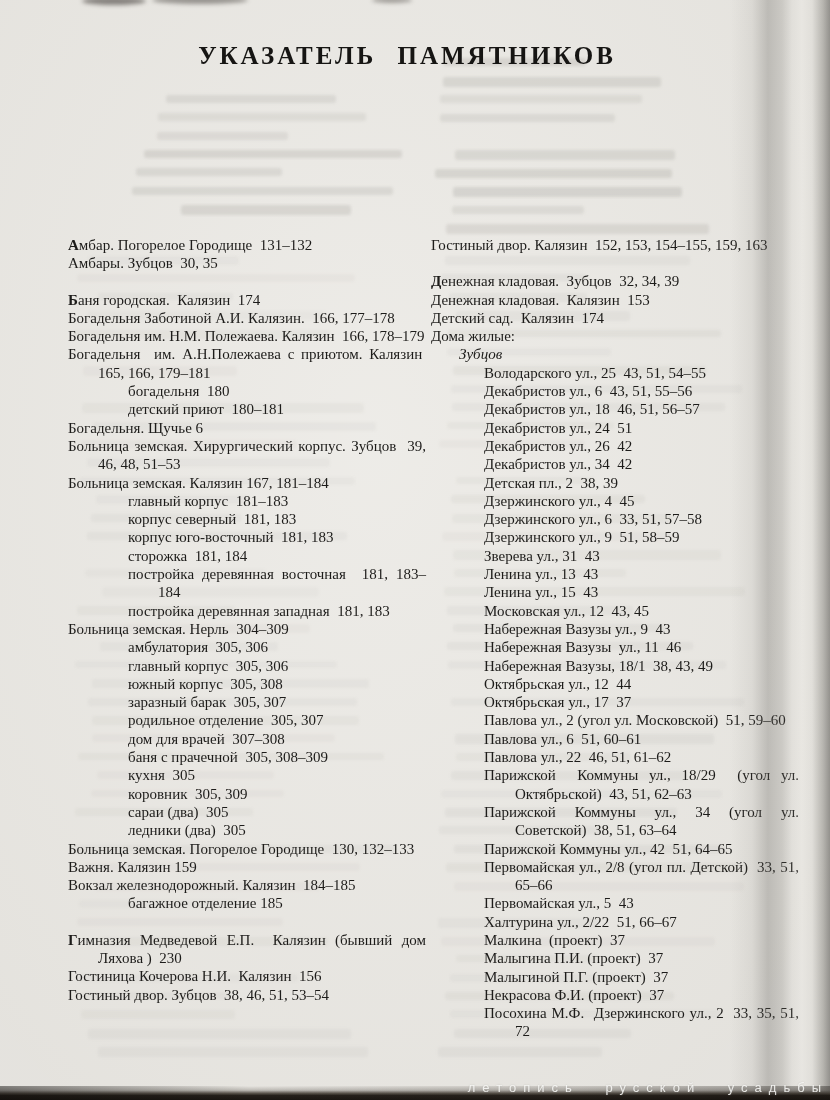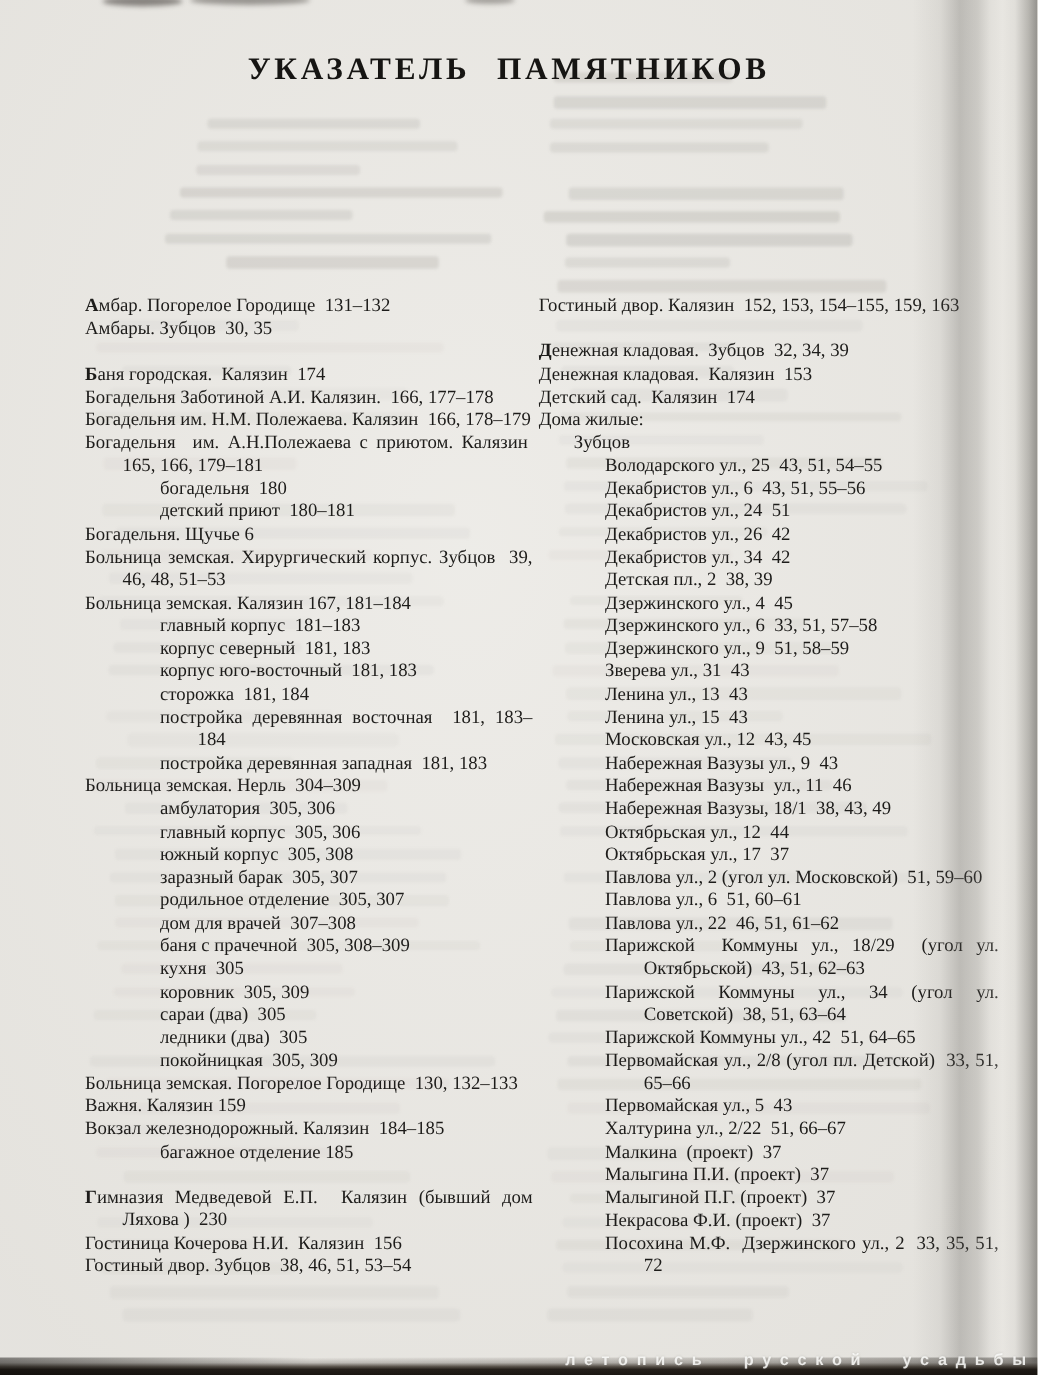--- a/index.html
+++ b/index.html
@@ -28,21 +28,21 @@
   .col{
     position:absolute;top:236px;
     font-size:15px;line-height:18.3px;
   }
   .col-left{left:68px;width:358px;}
   .col-right{left:431px;width:368px;}
   .entry{text-align:justify;}
   .lvl0{padding-left:30px;text-indent:-30px;}
   .lvl1{padding-left:90px;text-indent:-30px;}
   .lvl2{padding-left:84px;text-indent:-31px;}
-  .lvl3{padding-left:28px;text-indent:0;}
+  .lvl3{padding-left:28px;text-indent:0;font-style:italic;}
   .gap{margin-top:18px;}
   .entry b{font-weight:700;}
   
   .ghosts{position:absolute;inset:0;pointer-events:none;}
   .ghost-line{position:absolute;border-radius:3px;filter:blur(1.4px);}
   
   .edge-right{
     position:absolute;top:0;right:0;width:100px;height:1100px;pointer-events:none;
     background:linear-gradient(90deg,
       rgba(120,118,112,0) 0%,
@@ -59,21 +59,21 @@
   .bottom-band{
     position:absolute;left:0;top:1086px;width:830px;height:14px;pointer-events:none;
     background:
       linear-gradient(90deg, rgba(12,10,8,0.45) 0%, rgba(12,10,8,0) 30%, rgba(40,34,28,0.15) 70%, rgba(20,16,12,0.35) 100%),
       linear-gradient(180deg, rgba(150,146,140,0) 0%, rgba(140,136,130,0.45) 30%, #5a544c 52%, #241f1a 68%, #1a1612 100%);
   }
   .smudge{position:absolute;filter:blur(2.2px);border-radius:50%;pointer-events:none;}
   .watermark{
     position:absolute;top:1080px;right:2px;
     font-family:"Liberation Sans","DejaVu Sans",sans-serif;
-    font-size:13px;font-weight:700;
+    font-size:13px;font-weight:400;
     letter-spacing:7px;word-spacing:16px;
     color:var(--wm);opacity:0.88;
     text-shadow:0 0 2px rgba(140,140,135,0.45);
     white-space:nowrap;
   }
 </style>
 </head>
 <body>
 
 <div class="page">
@@ -205,38 +205,38 @@
       <div class="entry lvl1">главный корпус&nbsp; 305, 306</div>
       <div class="entry lvl1">южный корпус&nbsp; 305, 308</div>
       <div class="entry lvl1">заразный барак&nbsp; 305, 307</div>
       <div class="entry lvl1">родильное отделение&nbsp; 305, 307</div>
       <div class="entry lvl1">дом для врачей&nbsp; 307–308</div>
       <div class="entry lvl1">баня с прачечной&nbsp; 305, 308–309</div>
       <div class="entry lvl1">кухня&nbsp; 305</div>
       <div class="entry lvl1">коровник&nbsp; 305, 309</div>
       <div class="entry lvl1">сараи (два)&nbsp; 305</div>
       <div class="entry lvl1">ледники (два)&nbsp; 305</div>
-      <div class="entry lvl1">покойницкая&nbsp; 305, 309</div>
       <div class="entry lvl0">Больница земская. Погорелое Городище&nbsp; 130, 132–133</div>
       <div class="entry lvl0">Важня. Калязин 159</div>
       <div class="entry lvl0">Вокзал железнодорожный. Калязин&nbsp; 184–185</div>
       <div class="entry lvl1">багажное отделение 185</div>
       <div class="entry lvl0 gap"><b>Г</b>имназия Медведевой Е.П.&nbsp; Калязин (бывший дом Ляхова )&nbsp; 230</div>
       <div class="entry lvl0">Гостиница Кочерова Н.И.&nbsp; Калязин&nbsp; 156</div>
       <div class="entry lvl0">Гостиный двор. Зубцов&nbsp; 38, 46, 51, 53–54</div>
     </div>
   <div class="col col-right" id="col-right">
       <div class="entry lvl0">Гостиный двор. Калязин&nbsp; 152, 153, 154–155, 159, 163</div>
       <div class="entry lvl0 gap"><b>Д</b>енежная кладовая.&nbsp; Зубцов&nbsp; 32, 34, 39</div>
       <div class="entry lvl0">Денежная кладовая.&nbsp; Калязин&nbsp; 153</div>
       <div class="entry lvl0">Детский сад.&nbsp; Калязин&nbsp; 174</div>
       <div class="entry lvl0">Дома жилые:</div>
       <div class="entry lvl3">Зубцов</div>
       <div class="entry lvl2">Володарского ул., 25&nbsp; 43, 51, 54–55</div>
       <div class="entry lvl2">Декабристов ул., 6&nbsp; 43, 51, 55–56</div>
+      <div class="entry lvl2">Декабристов ул., 18&nbsp; 46, 51, 56–57</div>
       <div class="entry lvl2">Декабристов ул., 24&nbsp; 51</div>
       <div class="entry lvl2">Декабристов ул., 26&nbsp; 42</div>
       <div class="entry lvl2">Декабристов ул., 34&nbsp; 42</div>
       <div class="entry lvl2">Детская пл., 2&nbsp; 38, 39</div>
       <div class="entry lvl2">Дзержинского ул., 4&nbsp; 45</div>
       <div class="entry lvl2">Дзержинского ул., 6&nbsp; 33, 51, 57–58</div>
       <div class="entry lvl2">Дзержинского ул., 9&nbsp; 51, 58–59</div>
       <div class="entry lvl2">Зверева ул., 31&nbsp; 43</div>
       <div class="entry lvl2">Ленина ул., 13&nbsp; 43</div>
       <div class="entry lvl2">Ленина ул., 15&nbsp; 43</div>

